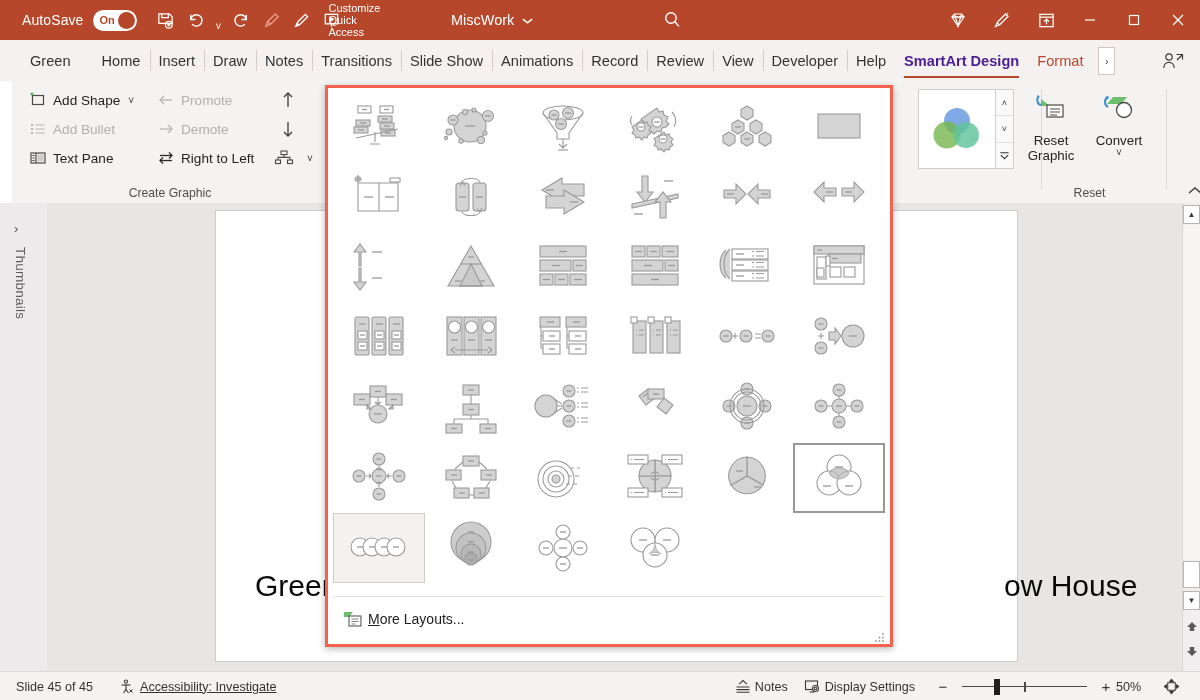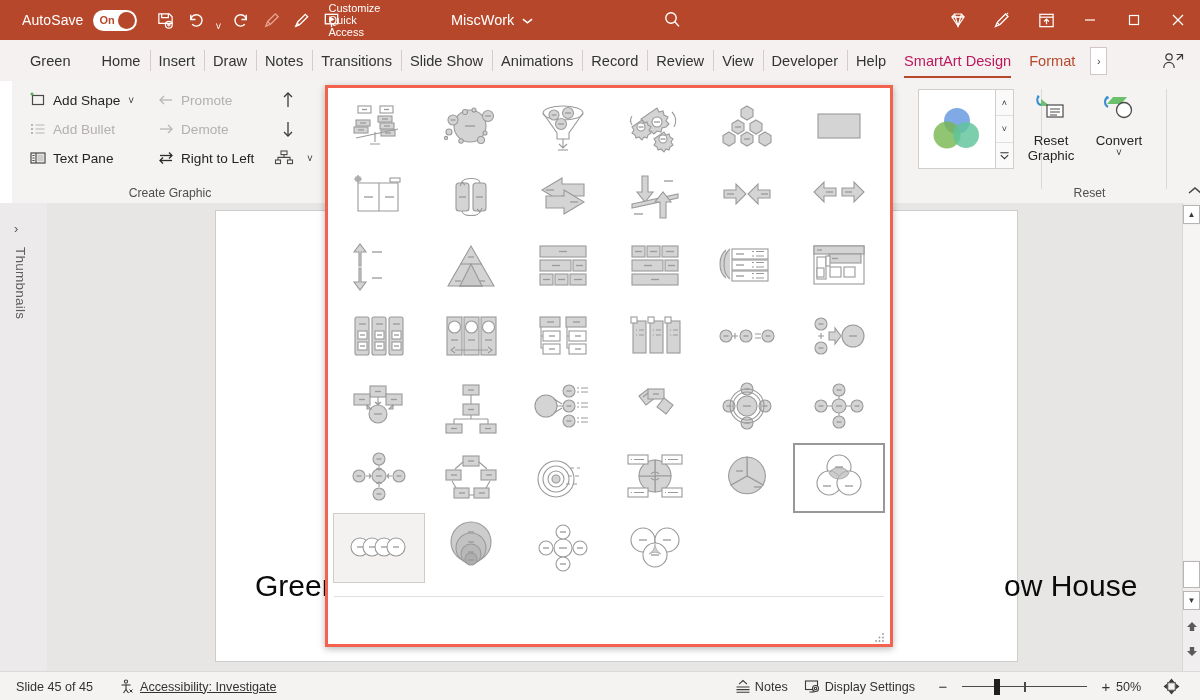--- a/index.html
+++ b/index.html
@@ -40,21 +40,21 @@
     position:absolute;left:0;top:40px;width:1200px;height:41px;
     background:#f4f1f0;display:flex;align-items:center;
   }
   .tab{
     height:41px;display:flex;align-items:center;padding:0 9px;font-size:14.6px;color:#333;
     cursor:pointer;position:relative;white-space:nowrap;
   }
   .tab.sep:before{content:"";position:absolute;left:0;top:10px;height:21px;width:1px;background:#d6cdca;}
   .tab.file{margin-left:18px;padding:0 12px;}
   .tab.home{margin-left:10px;}
-  .tab.active{color:#be185d;font-weight:normal;}
+  .tab.active{color:#4c1d95;font-weight:bold;}
   .tab.active .underline{
     position:absolute;left:9px;right:9px;bottom:3px;height:2.5px;background:#b7472a;
   }
   .tab.accent{color:#b7472a;}
   .tab-more{
     width:15px;height:26px;margin-left:6px;border:1px solid #d0c7c4;background:#fff;
     display:flex;align-items:center;justify-content:center;font-size:11px;color:#444;cursor:pointer;
   }
   .share-ico{position:absolute;right:10px;top:6px;width:34px;height:30px;display:flex;
     align-items:center;justify-content:center;cursor:pointer;}
@@ -1133,20 +1133,30 @@
               <circle cx="31" cy="35" r="12" fill="#fff"></circle>
               <path d="M31 24a12 12 0 0 1-6 10 12 12 0 0 1 12 0 12 12 0 0 1-6-10z" fill="#bcbcbc" opacity=".7"></path>
               <path d="M15 20h8" stroke="#9a9a9a" stroke-width="1.3"></path>
               <path d="M39 20h8" stroke="#9a9a9a" stroke-width="1.3"></path>
               <path d="M27 35h8" stroke="#9a9a9a" stroke-width="1.3"></path>
             </svg>
           </span>
         </div>
       </div>
     <div class="gal-sep"></div>
+    <div class="more-row">
+      <span class="more-ic">
+        <svg width="22" height="20" viewBox="0 0 22 20" fill="none">
+          <path d="M2 3h9l-4 5H2z" fill="#6cbf6c"></path>
+          <rect x="7" y="7" width="12" height="10" fill="#fff" stroke="#5a5a5a" stroke-width="1.1"></rect>
+          <path d="M9.5 10h7M9.5 12.5h7M9.5 15h4" stroke="#8a8a8a" stroke-width="1"></path>
+        </svg>
+      </span>
+      <span class="more-lbl"><u>M</u><span>ore Layouts...</span></span>
+    </div>
     <span class="grip">
       <svg width="10" height="10" viewBox="0 0 10 10" fill="#9a9a9a">
         <circle cx="8" cy="2" r="0.9"></circle>
           <circle cx="8" cy="5.5" r="0.9"></circle>
           <circle cx="4.5" cy="5.5" r="0.9"></circle>
         <circle cx="8" cy="9" r="0.9"></circle>
           <circle cx="4.5" cy="9" r="0.9"></circle>
           <circle cx="1" cy="9" r="0.9"></circle>
       </svg>
     </span>

